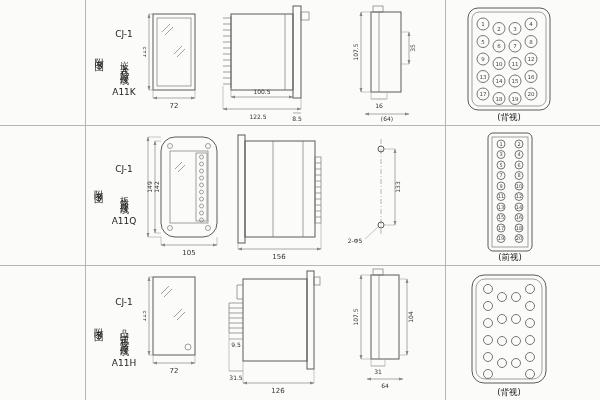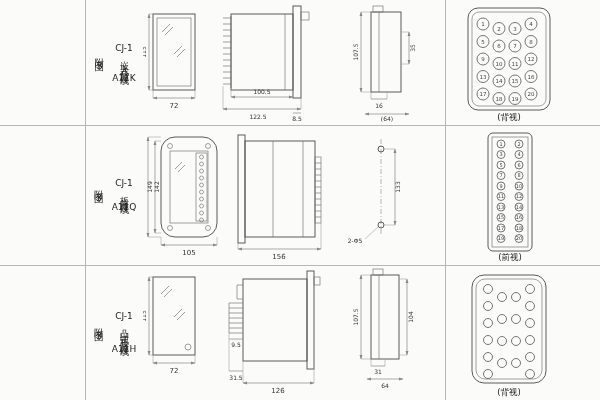--- a/index.html
+++ b/index.html
@@ -5,21 +5,21 @@
   * { margin:0; padding:0; box-sizing:border-box; }
   html,body { background:#e9e9e9; }
   .page { position:relative; width:600px; height:400px; background:#fbfbf9;
           overflow:hidden; font-family:"DejaVu Sans",sans-serif; color:#333; }
   .vline { position:absolute; top:0; width:1px; height:400px; background:#b6b6b6; }
   .hline { position:absolute; left:0; width:600px; height:1px; background:#b6b6b6; }
   .labelcell { position:absolute; left:86px; width:56px; display:flex;
                align-items:center; justify-content:center; gap:7px; }
   .vtext { writing-mode:vertical-lr; text-orientation:upright; }
   .fig  { font-size:9.5px; letter-spacing:5px; color:#222; }
-  .desccol { display:flex; flex-direction:column; align-items:center; gap:1px; }
+  .desccol { display:flex; flex-direction:column; align-items:center; gap:15px; }
   .model,.code { font-size:9px; white-space:nowrap; color:#222; }
   .desc { font-size:9px; letter-spacing:3px; color:#222; }
   svg.draw { position:absolute; }
   .o   { fill:none; stroke:#5a5a5a; stroke-width:1; }
   .i2  { fill:none; stroke:#7a7a7a; stroke-width:.7; }
   .dim { stroke:#888; stroke-width:.7; fill:none; }
   .ext { stroke:#9a9a9a; stroke-width:.55; }
   .cl  { stroke:#888; stroke-width:.6; stroke-dasharray:5 2 1 2; fill:none; }
   .dt  { font-size:7px; fill:#333; text-anchor:middle; }
   .dts { font-size:6px; fill:#333; text-anchor:middle; }

